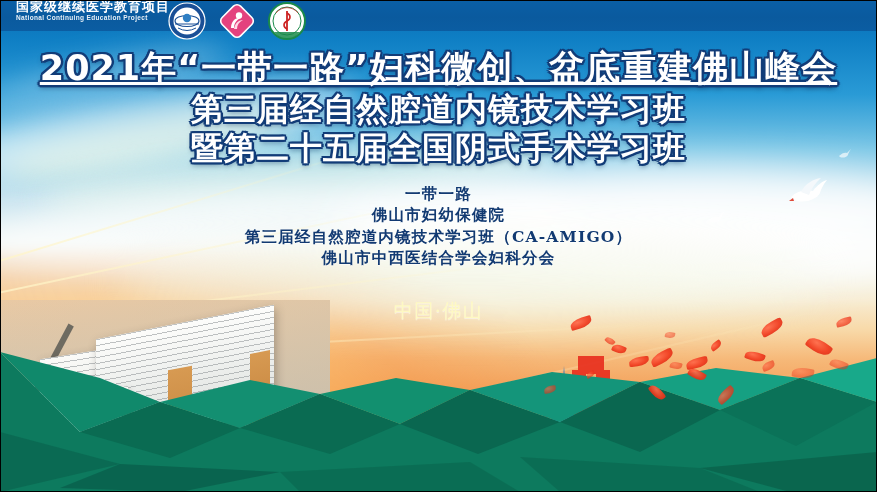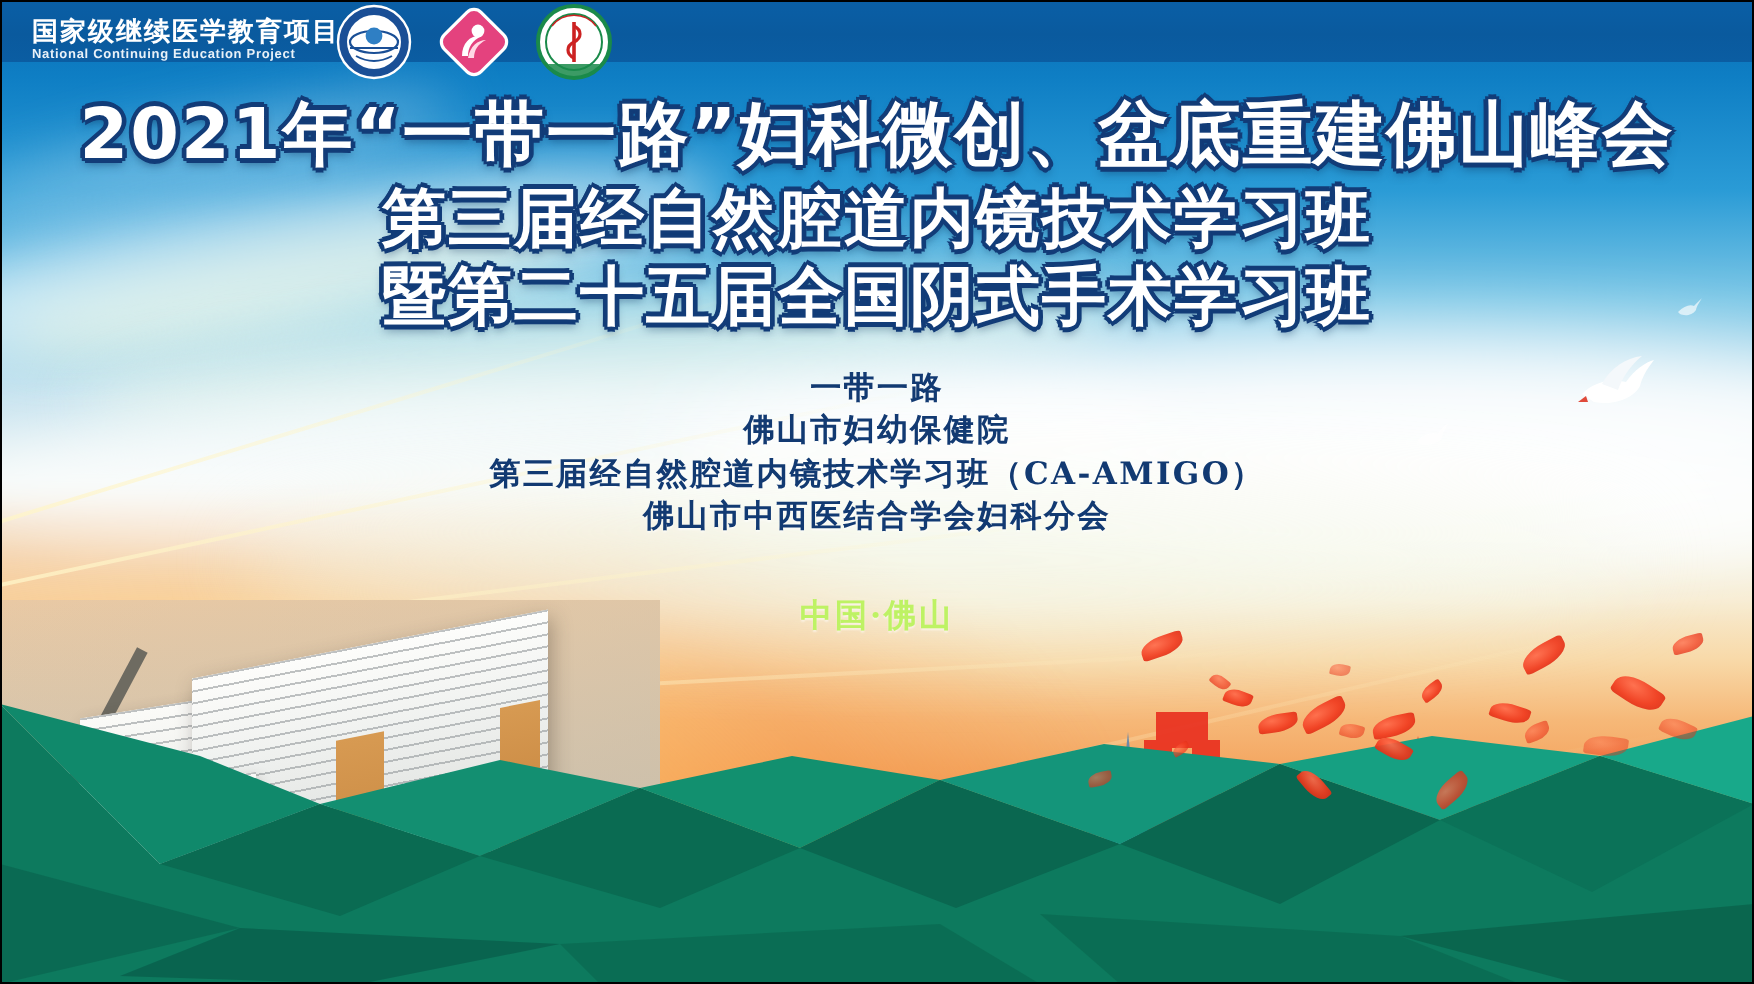--- a/index.html
+++ b/index.html
@@ -42,21 +42,21 @@
   }
   .ray{
     position:absolute; left:-40px; transform-origin:0 50%;
     height:2px; background:linear-gradient(to right, rgba(255,245,200,.85), rgba(255,225,150,0));
   }
 
   
   .topbar{
     position:absolute; left:0; top:0; width:877px; height:31px;
     background:linear-gradient(to bottom,#0a5fa6,#0a5a9e 55%,#0b5da2);
-    display:flex; align-items:flex-end;
+    display:flex; align-items:flex-start;
   }
   .nce-wrap{ margin-left:16px; line-height:1; }
   .nce-cn{
     color:#ffffff; font-weight:bold; font-size:13px; letter-spacing:1px;
     font-family:"DejaVu Sans","Liberation Sans",sans-serif;
   }
   .nce-en{
     color:#e8f1f8; font-size:6.5px; letter-spacing:.35px; margin-top:2px;
     font-family:"Liberation Sans",sans-serif; font-weight:bold;
   }
@@ -74,21 +74,21 @@
     color:#ffffff;
     letter-spacing:1px;
     line-height:1.16;
     text-shadow:
       -1.6px -1.6px 0 #123c78, 1.6px -1.6px 0 #123c78,
       -1.6px  1.6px 0 #123c78, 1.6px  1.6px 0 #123c78,
       -2.4px 0 0 #123c78, 2.4px 0 0 #123c78,
        0 -2.4px 0 #123c78, 0 2.4px 0 #123c78,
        0 3px 5px rgba(10,40,80,.5);
   }
-  .t1{ font-size:35px; }
+  .t1{ font-size:35px;text-decoration:underline; }
   .t2{ font-size:32px; margin-top:2px; }
   .t3{ font-size:32px; margin-top:2px; }
 
   
   .organizers{
     position:absolute; left:0; top:183px; width:877px; text-align:center;
   }
   .org-line{
     font-family:"DejaVu Serif","Liberation Serif",serif;
     font-weight:bold;
@@ -97,21 +97,21 @@
     line-height:1.38;
     letter-spacing:1.2px;
     text-shadow:0 1px 1px rgba(255,255,255,.6);
   }
 
   .place{
     position:absolute; left:0; top:296px; width:877px; text-align:center;
   }
   .place-line{
     font-family:"DejaVu Serif","Liberation Serif",serif;
-    font-weight:bold; color:#bef264; font-size:16px; line-height:1.5;
+    font-weight:normal; color:#fef9c3; font-size:19px; line-height:1.5;
     letter-spacing:1.5px;
     text-shadow:0 1px 1px rgba(255,255,255,.55);
   }
 
   
   .petal{
     position:absolute;
     background:radial-gradient(ellipse at 35% 35%, #ff6a4a 0%, #f03a1e 55%, #cf2410 100%);
     border-radius:60% 12% 60% 12%;
     opacity:.92;

